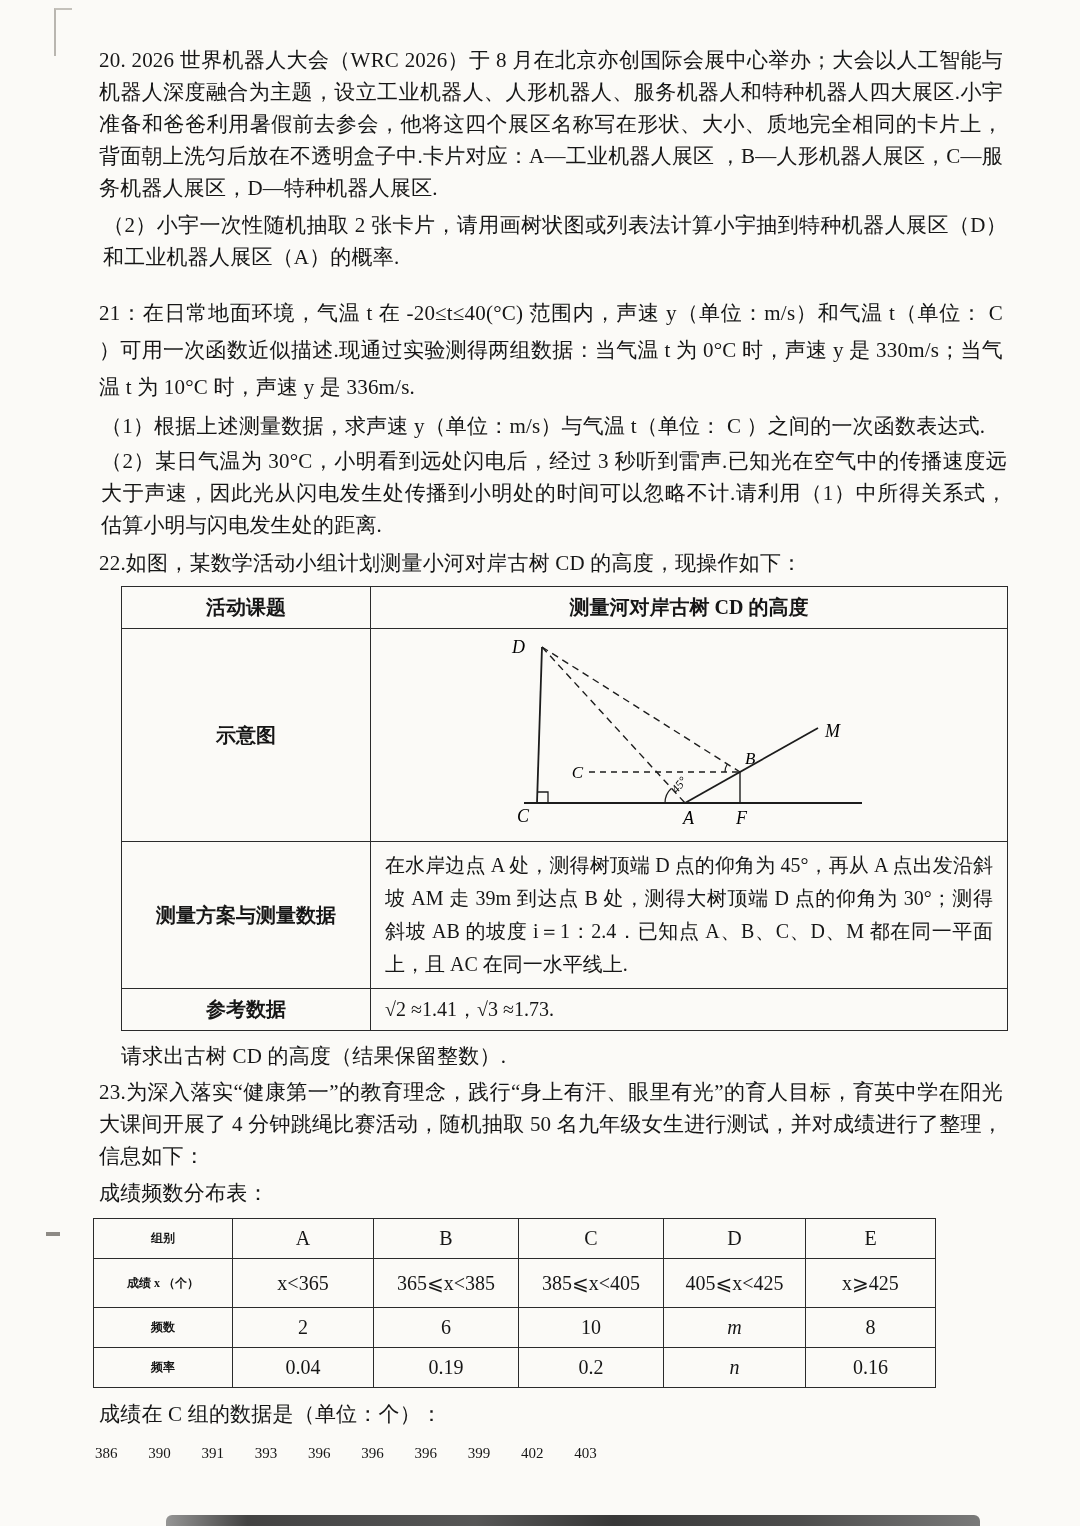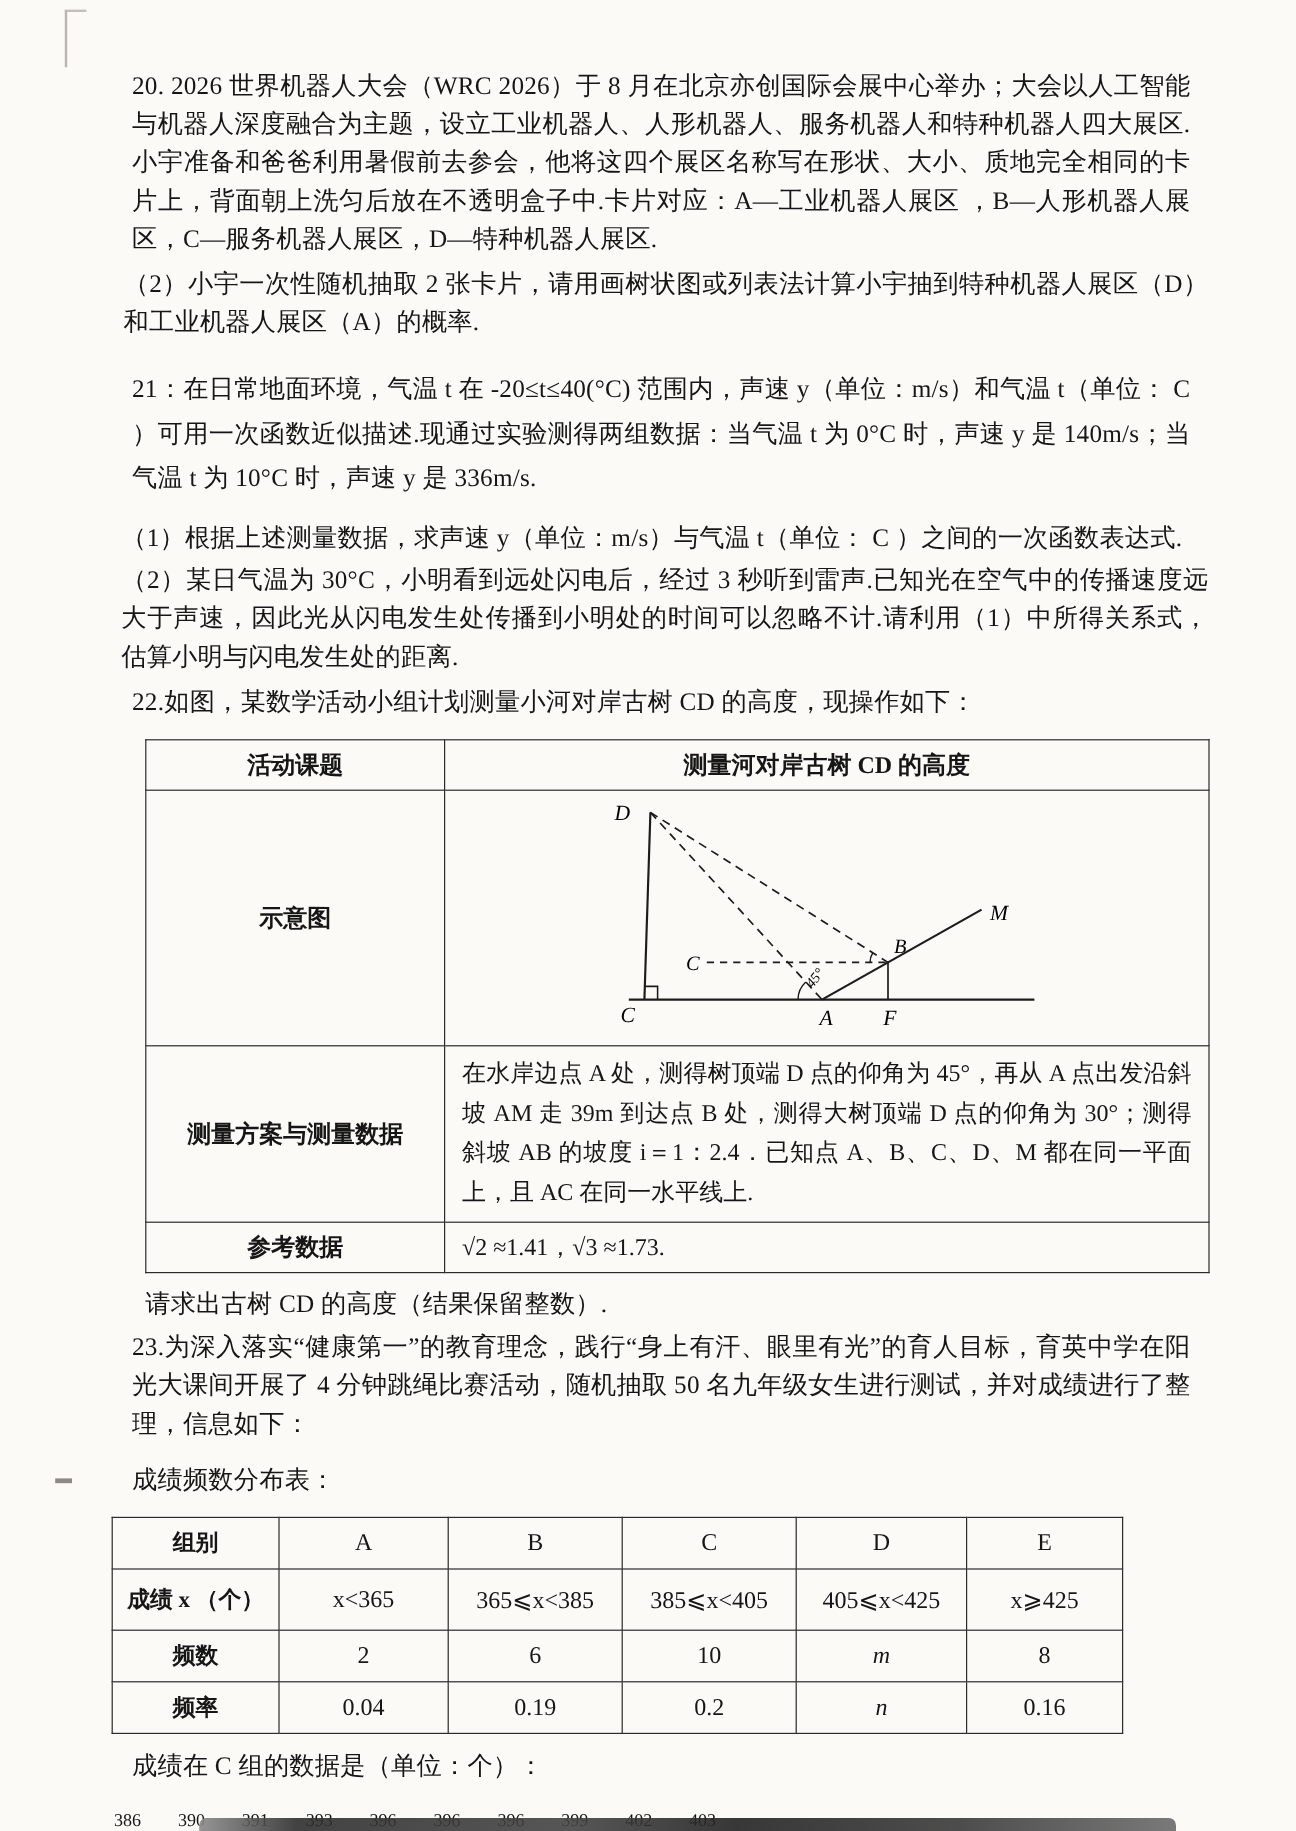--- a/index.html
+++ b/index.html
@@ -2,21 +2,21 @@
 <html><head>
 <meta charset="utf-8">
 <style>
   html,body{margin:0;padding:0;}
   body{
     width:1080px;height:1526px;position:relative;overflow:hidden;
     background:#fbfaf7;color:#161616;
     font-family:"Liberation Serif","DejaVu Serif",serif;
   }
   .content{position:absolute;top:40px;left:95px;width:912px;}
-  .para{font-size:21px;line-height:32px;text-align:justify;letter-spacing:.2px;margin:15px;}
+  .para{font-size:21px;line-height:32px;text-align:justify;letter-spacing:.2px;margin:4px;}
   .q20-body{margin-bottom:5px;}
   .subitem{margin:3px 0 3px 8px;}
   .q21-body{margin-top:22px;line-height:37px;}
   .q21-sub{margin-left:6px;}
   .q22-intro{margin-top:6px;}
 
   .activity-table{border-collapse:collapse;margin:7px 0 0 26px;width:886px;table-layout:fixed;}
   .activity-table td{border:1.7px solid #2b2b2b;font-size:20px;vertical-align:middle;}
   .label-cell{text-align:center;font-weight:bold;font-size:21px;padding:7px 4px;}
   .title-cell{text-align:center;font-weight:bold;font-size:21px;padding:2px 4px;}
@@ -24,21 +24,21 @@
   .ref-cell{padding:6px 14px;font-size:21px;}
   .diagram-cell{padding:2px 6px;}
   .diagram-cell svg{display:block;margin:0 auto;}
 
   .closing{margin:9px 0 4px 26px;}
   .q23-body{margin-top:3px;}
   .table-title{margin-top:5px;}
 
   .freq-table{border-collapse:collapse;margin:9px 0 0 -2px;table-layout:fixed;width:842px;}
   .freq-table td{border:1.7px solid #2b2b2b;text-align:center;font-size:20px;padding:8px 4px;}
-  .freq-table .rowhead{font-weight:bold;font-size:19px;}
+  .freq-table .rowhead{font-weight:bold;font-size:12px;}
   .freq-table .score-row td{padding:12px 4px;}
 
   .blank{display:inline-block;width:116px;border-bottom:1.7px solid #222;height:15px;vertical-align:baseline;}
   .c-label{margin-top:10px;}
   .c-values{font-size:15px;line-height:32px;margin-top:7px;word-spacing:27px;}
 
   .corner-mark{position:absolute;top:8px;left:54px;width:16px;height:46px;
     border-left:2px solid #b9b6b0;border-top:2px solid #c4c1bb;}
   .margin-dash{position:absolute;top:1232px;left:46px;width:14px;height:4px;background:#8d8a85;}
   .bottom-smudge{position:absolute;bottom:0;left:166px;width:814px;height:11px;border-radius:6px 6px 0 0;
@@ -50,21 +50,21 @@
 <div class="corner-mark"></div>
 <div class="margin-dash"></div>
 
 <main class="content">
 
   <p class="para q20-body">20.  2026 世界机器人大会（WRC 2026）于 8 月在北京亦创国际会展中心举办；大会以人工智能与机器人深度融合为主题，设立工业机器人、人形机器人、服务机器人和特种机器人四大展区.小宇准备和爸爸利用暑假前去参会，他将这四个展区名称写在形状、大小、质地完全相同的卡片上，背面朝上洗匀后放在不透明盒子中.卡片对应：A—工业机器人展区 ，B—人形机器人展区，C—服务机器人展区，D—特种机器人展区.</p>
 
 
   <p class="para subitem">（2）小宇一次性随机抽取 2 张卡片，请用画树状图或列表法计算小宇抽到特种机器人展区（D）和工业机器人展区（A）的概率.</p>
 
-  <p class="para q21-body">21：在日常地面环境，气温 t 在 -20≤t≤40(°C) 范围内，声速 y（单位：m/s）和气温 t（单位： C ）可用一次函数近似描述.现通过实验测得两组数据：当气温 t 为 0°C 时，声速 y 是 140m/s；当气温 t 为 10°C 时，声速 y 是 336m/s.</p>
+  <p class="para q21-body">21：在日常地面环境，气温 t 在 -20≤t≤40(°C) 范围内，声速 y（单位：m/s）和气温 t（单位： C ）可用一次函数近似描述.现通过实验测得两组数据：当气温 t 为 0°C 时，声速 y 是 330m/s；当气温 t 为 10°C 时，声速 y 是 336m/s.</p>
 
   <p class="para subitem q21-sub">（1）根据上述测量数据，求声速 y（单位：m/s）与气温 t（单位： C ）之间的一次函数表达式.</p>
 
   <p class="para subitem q21-sub">（2）某日气温为 30°C，小明看到远处闪电后，经过 3 秒听到雷声.已知光在空气中的传播速度远大于声速，因此光从闪电发生处传播到小明处的时间可以忽略不计.请利用（1）中所得关系式，估算小明与闪电发生处的距离.</p>
 
   <p class="para q22-intro">22.如图，某数学活动小组计划测量小河对岸古树 CD 的高度，现操作如下：</p>
 
   <table class="activity-table">
     <colgroup>
         <col style="width:249px">

